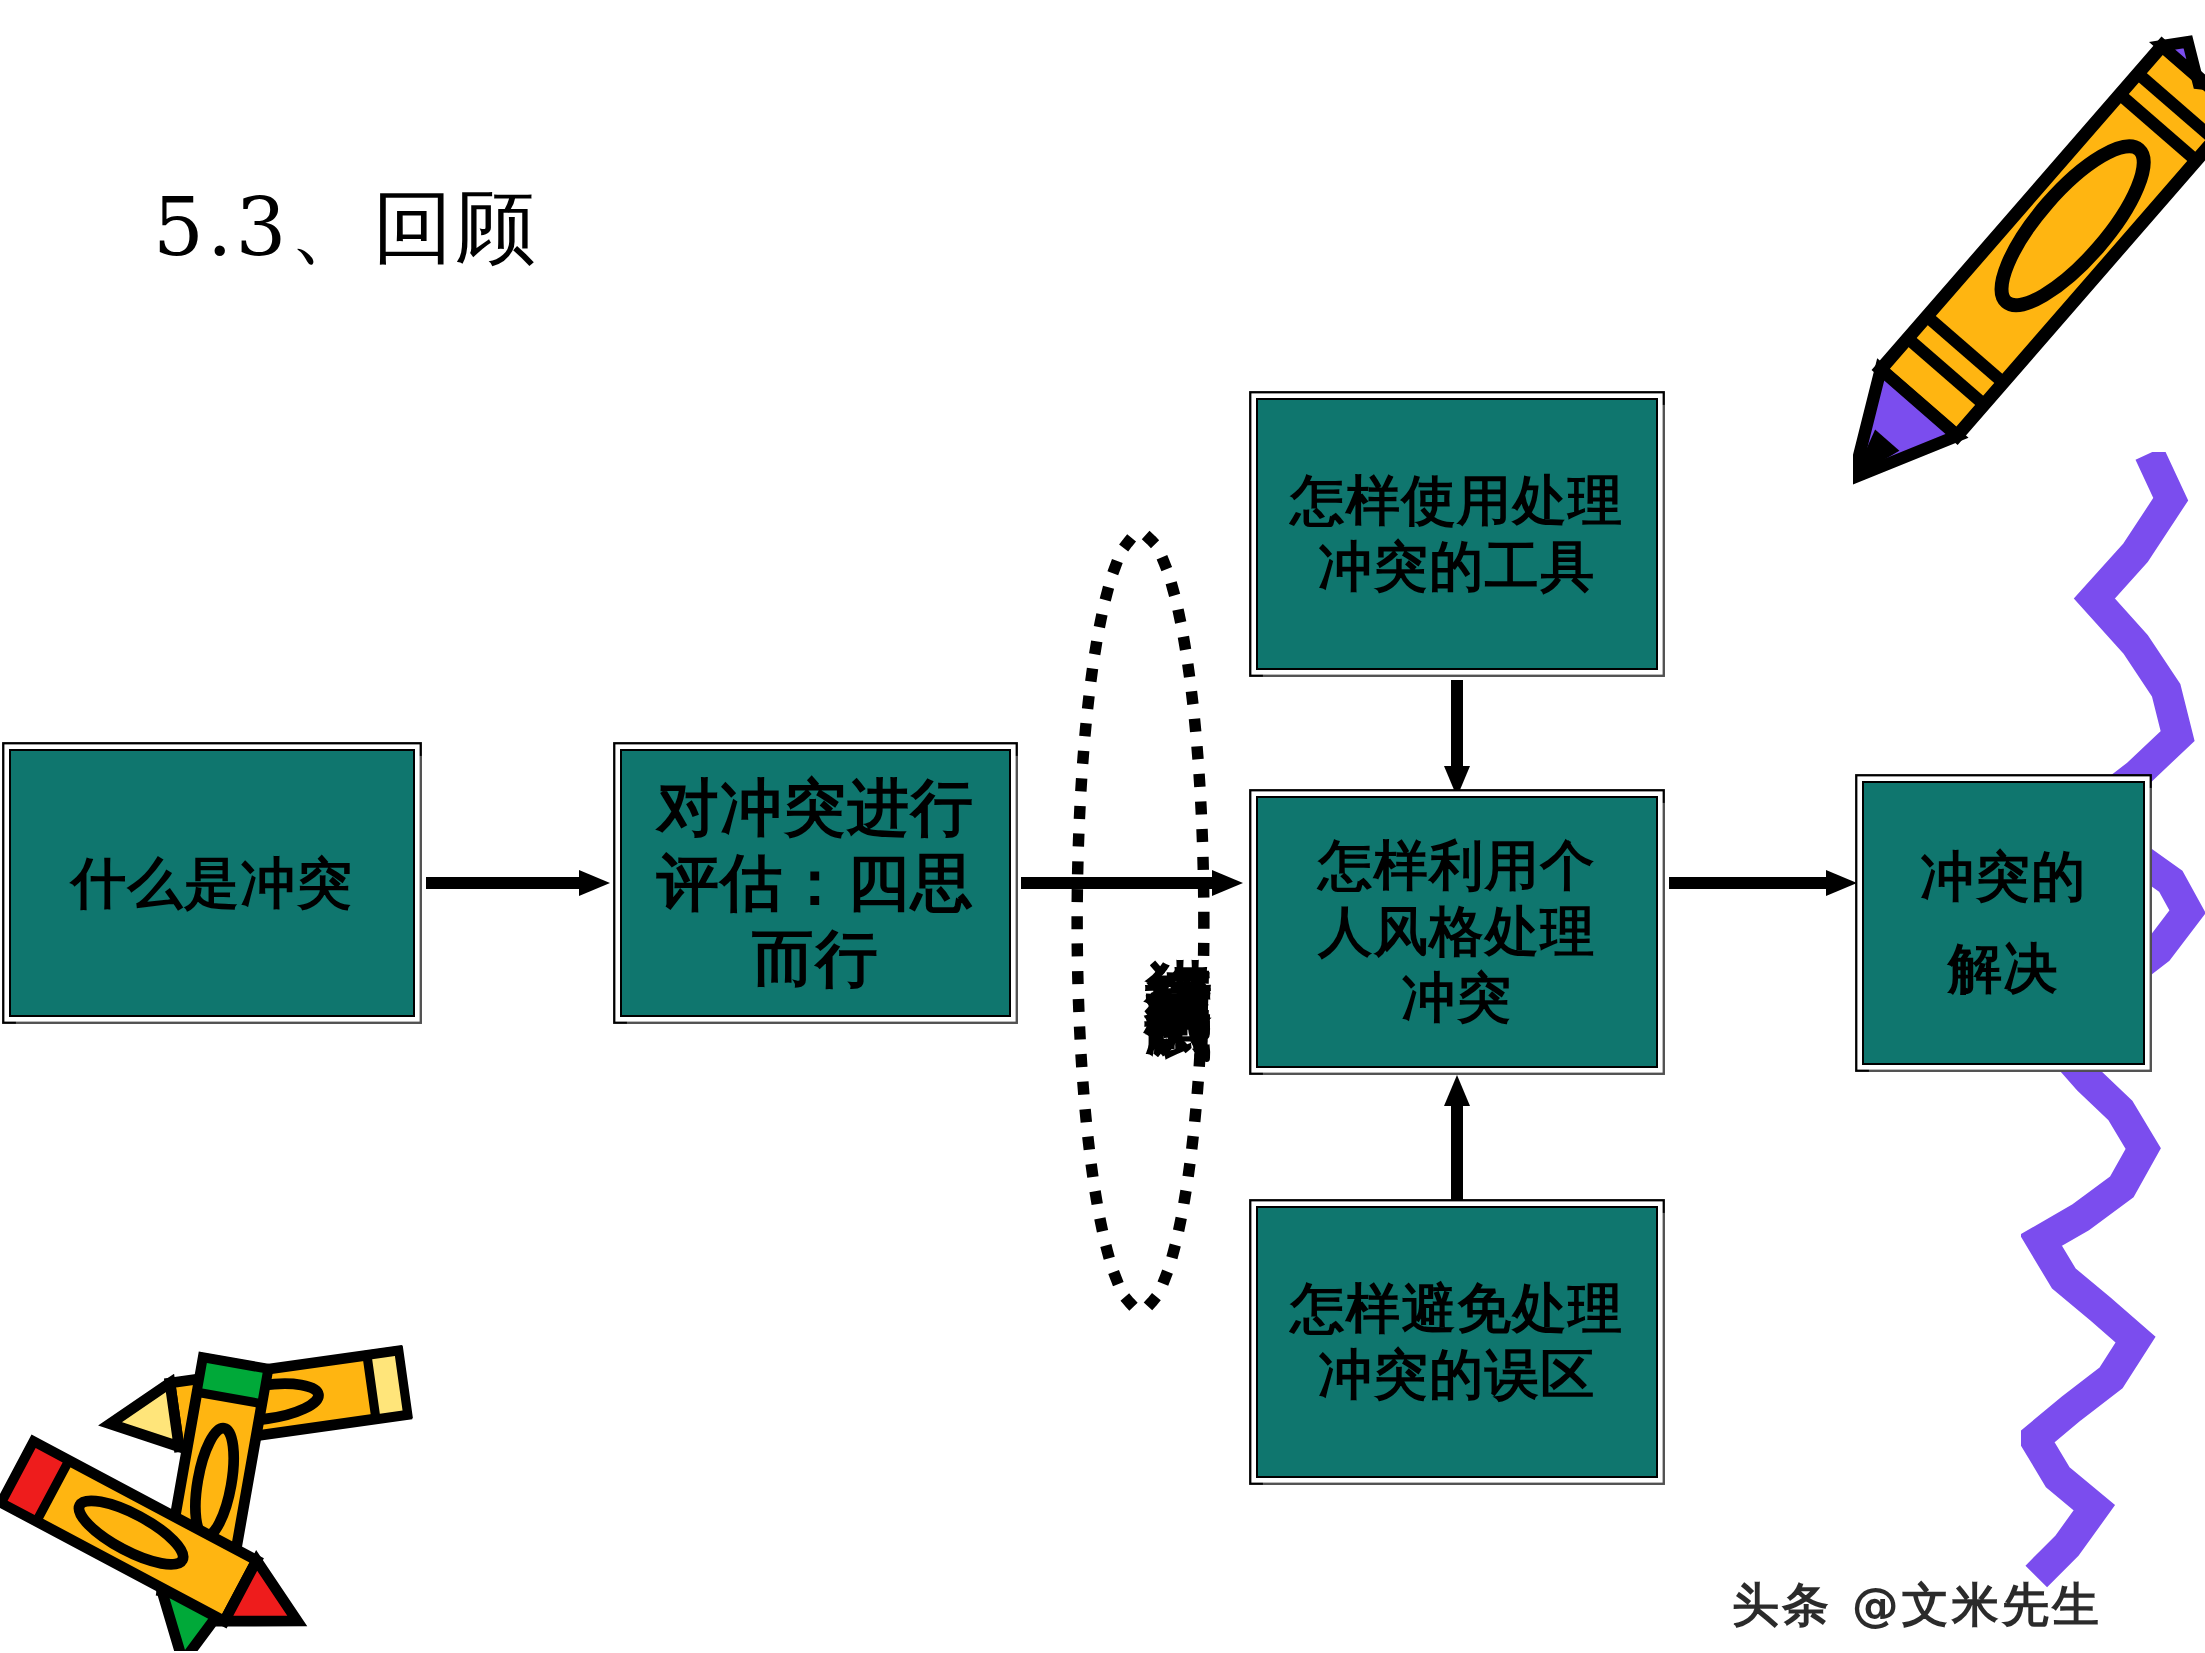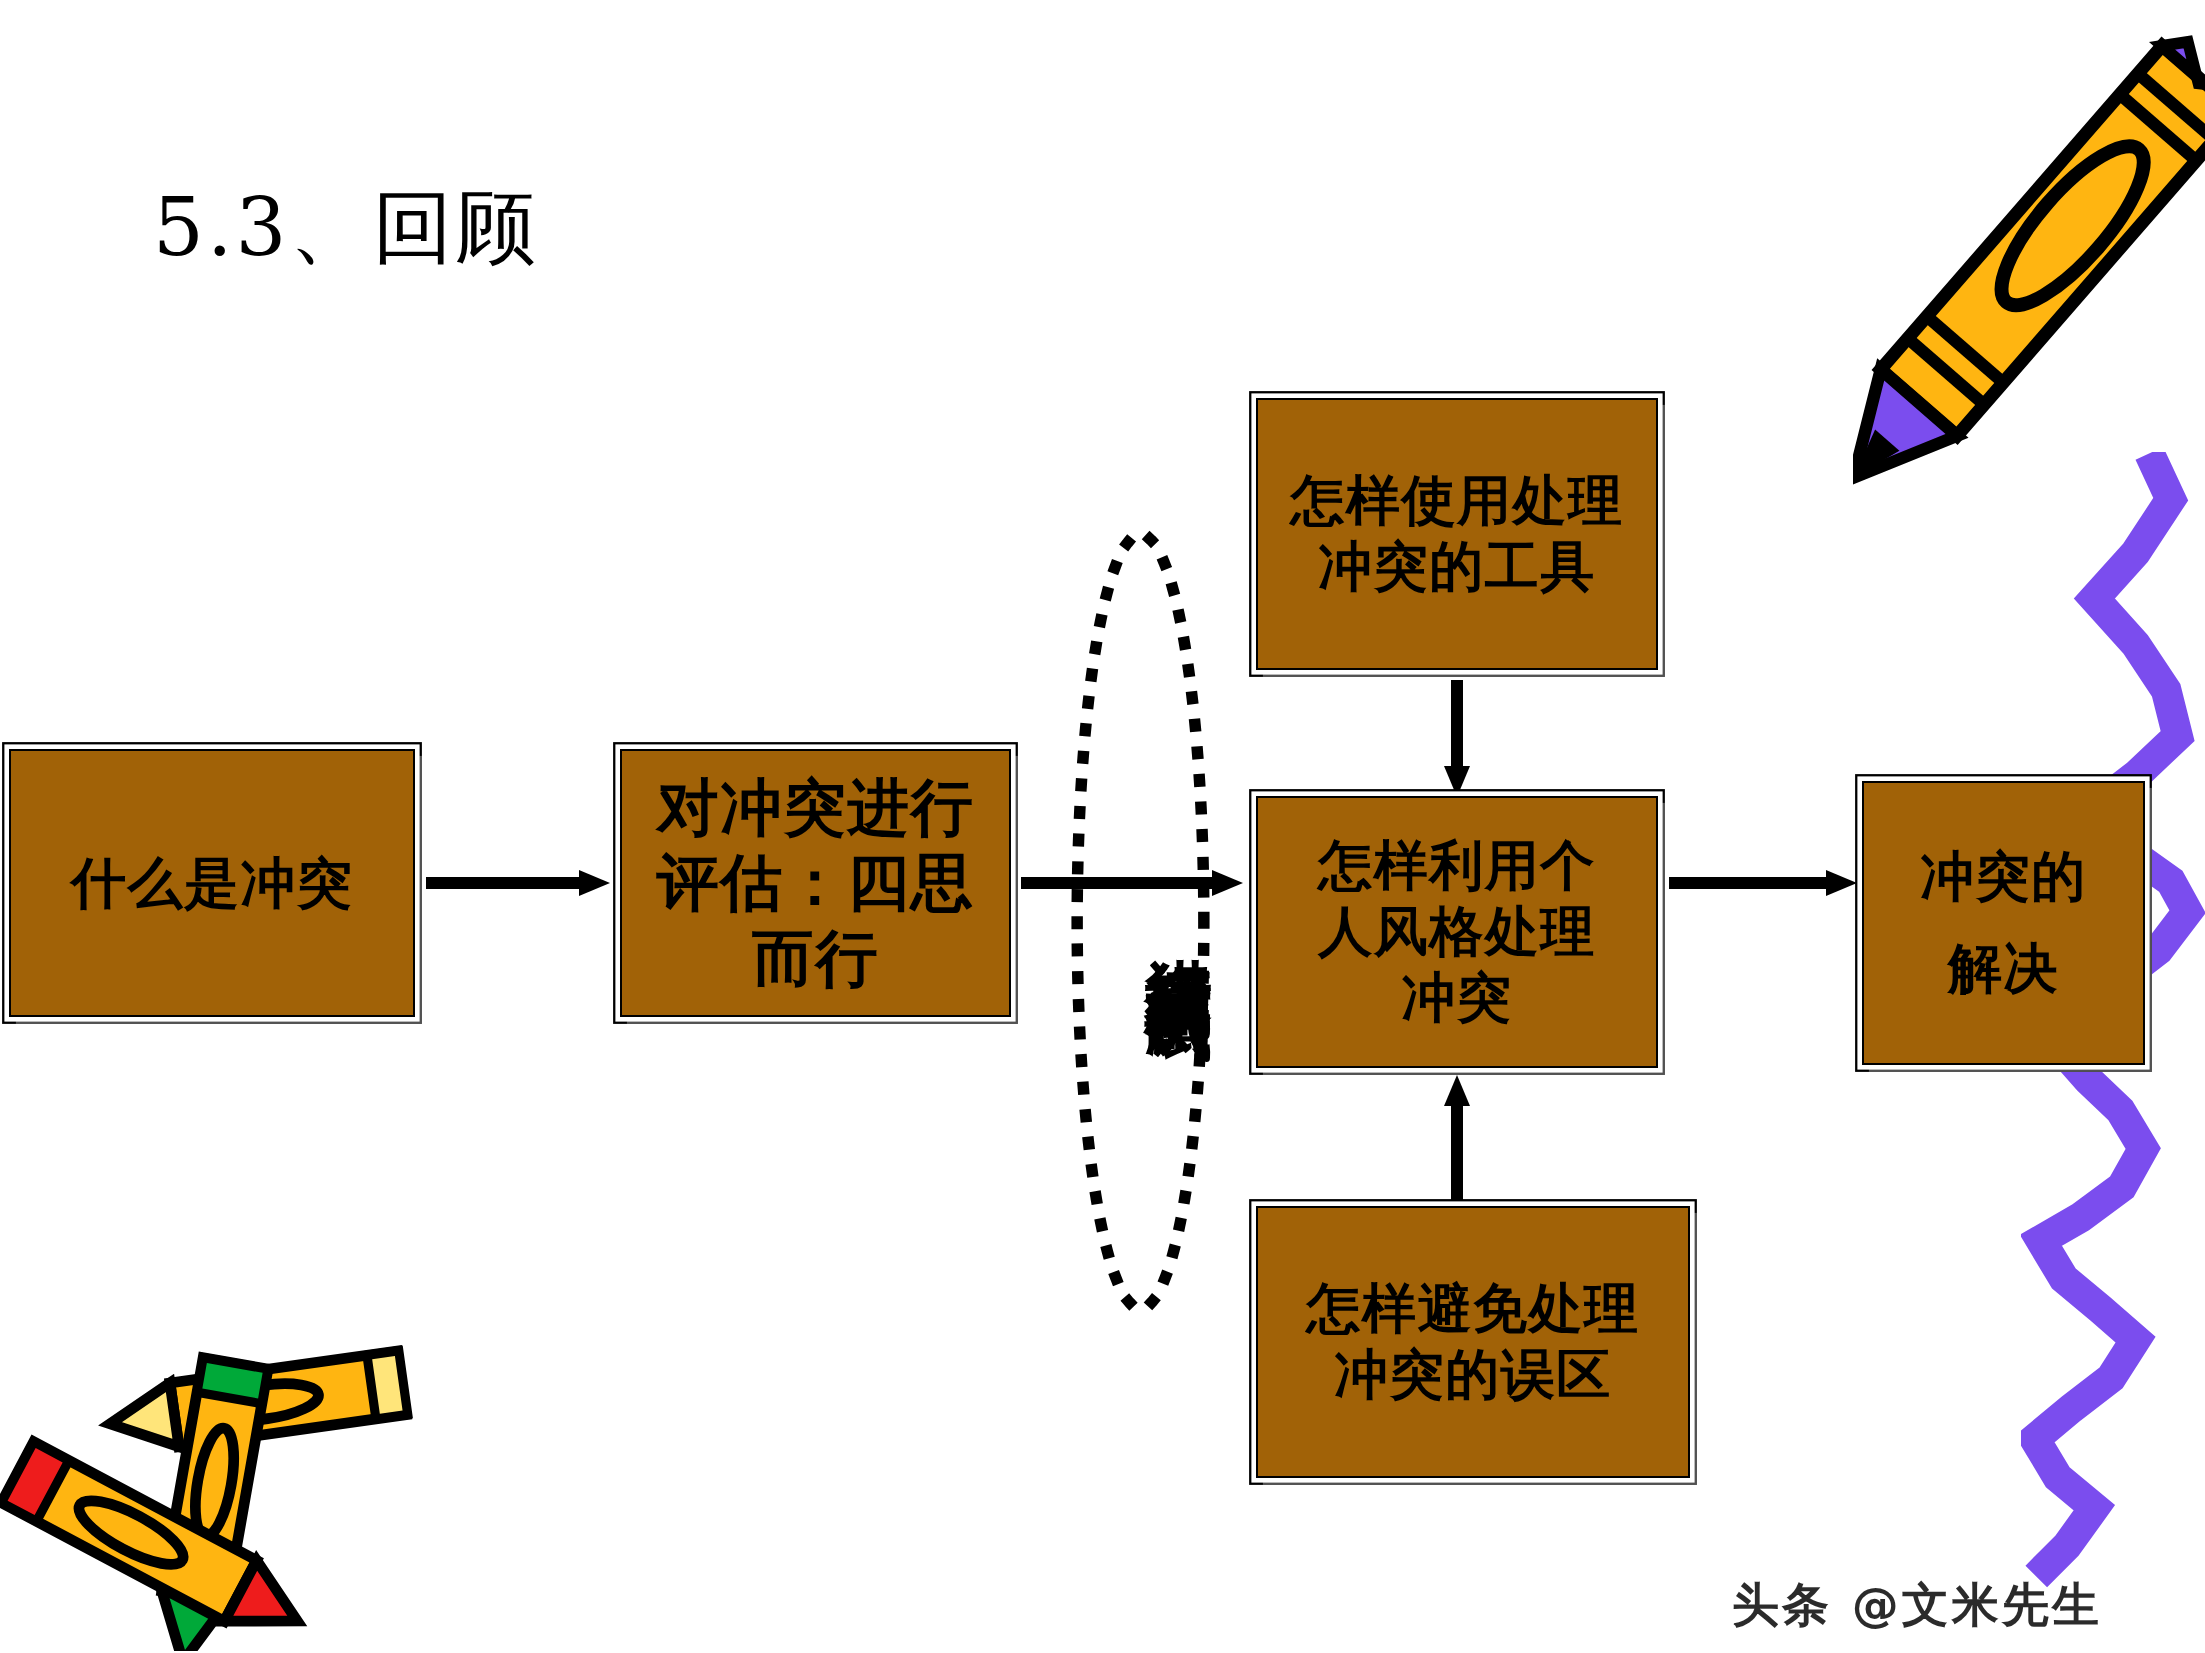--- a/index.html
+++ b/index.html
@@ -15,42 +15,42 @@
   .title{
     position:absolute;left:153px;top:184px;
     font-size:80px;line-height:1.1;
     font-family:"DejaVu Serif","Liberation Serif",serif;
     letter-spacing:3.1px;white-space:nowrap;color:#000;
   }
 
   
   .pbox{
     position:absolute;
-    background:#a16207;
+    background:#0f766e;
     border:2.3px solid #000000;
     box-shadow:0 0 0 4.6px #ffffff, 6.9px 6.9px 0 0 rgba(150,150,150,.55), 0 0 0 6.9px #000000;
     box-sizing:border-box;
     display:flex;align-items:center;justify-content:center;
     text-align:center;
     z-index:6;
   }
   .pbox .ptext{
     font-family:"DejaVu Serif","Liberation Serif",serif;
     font-weight:700;
     font-size:54px;line-height:1.22;
     letter-spacing:1.5px;
     padding:0 10.7px;
     white-space:pre-line;
   }
 
   #box-what      {left:9.2px;   top:749px;  width:406px; height:268px;}
   #box-assess    {left:620px;  top:749px;  width:391px; height:268px;}
   #box-tools     {left:1256px; top:398px;  width:402px; height:272px;}
   #box-style     {left:1256px; top:796px; width:402px; height:272px;}
-  #box-avoid     {left:1256px; top:1206px; width:434px; height:272px;}
+  #box-avoid     {left:1256px; top:1206px; width:402px; height:272px;}
   #box-resolve   {left:1862px; top:781px; width:283px; height:284px;}
 
   #box-what .ptext   {font-size:55px;}
   #box-assess .ptext {font-size:62px;}
   #box-resolve .ptext{font-size:54px;line-height:1.7;}
 
   
   .ellipse-wrap{
     position:absolute;left:1068px;top:527px;width:145px;height:789px;z-index:4;
   }

